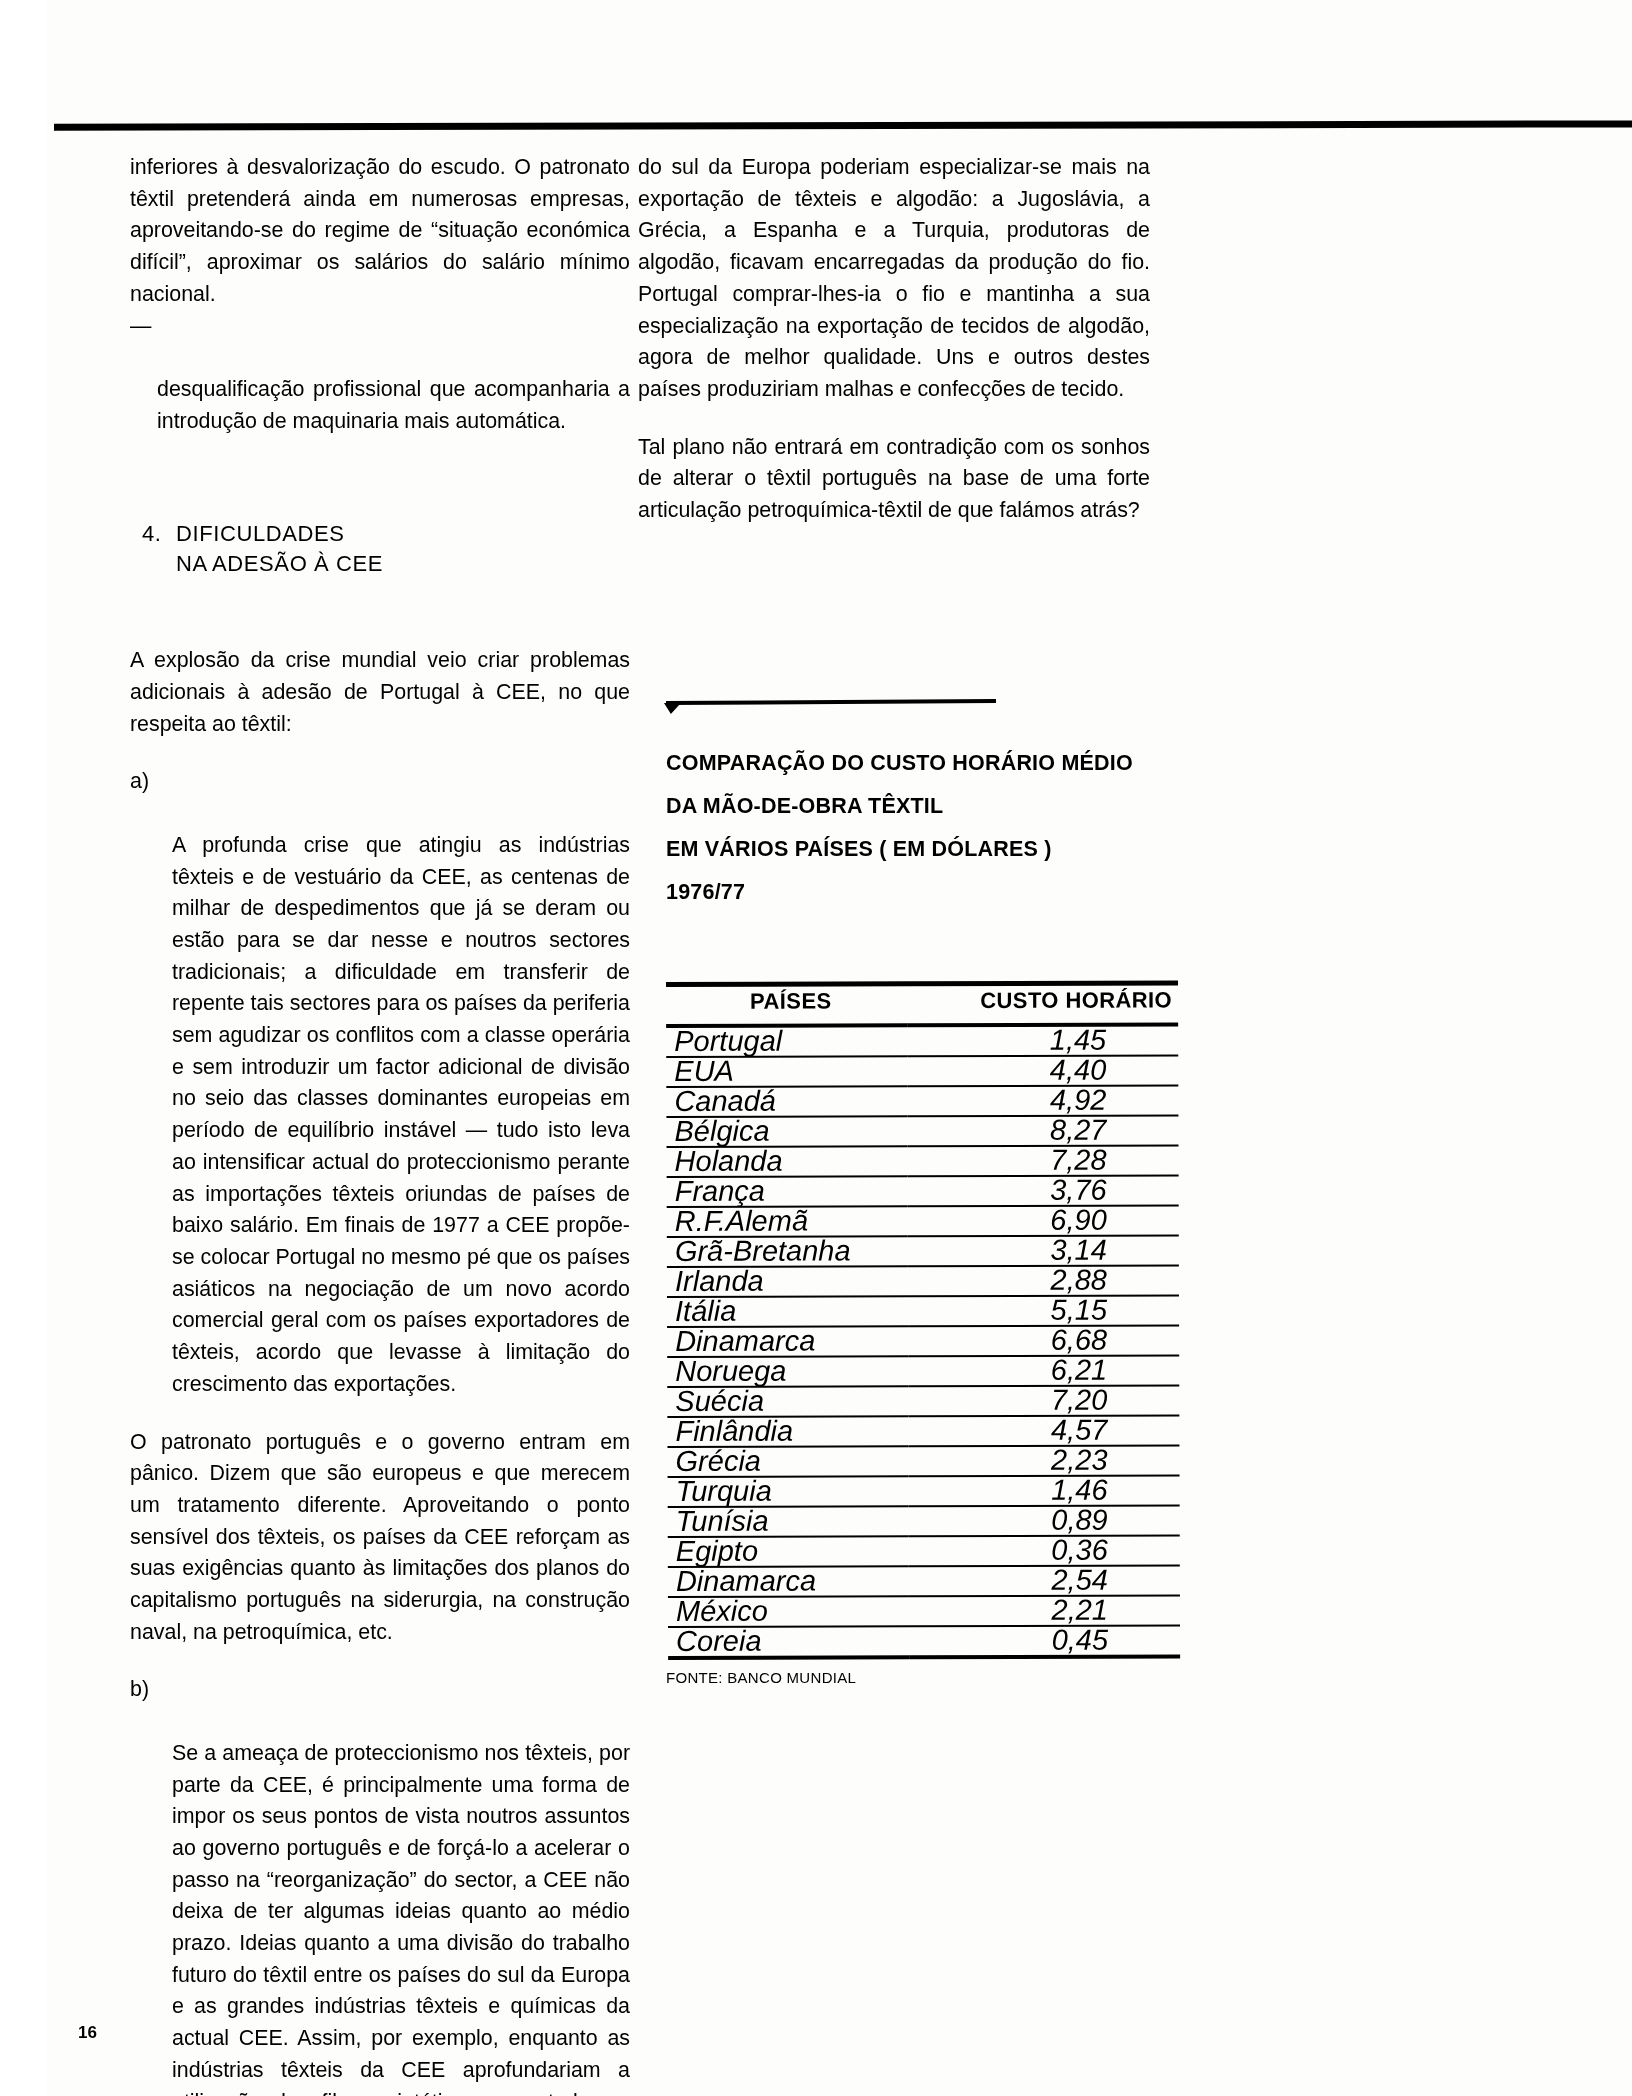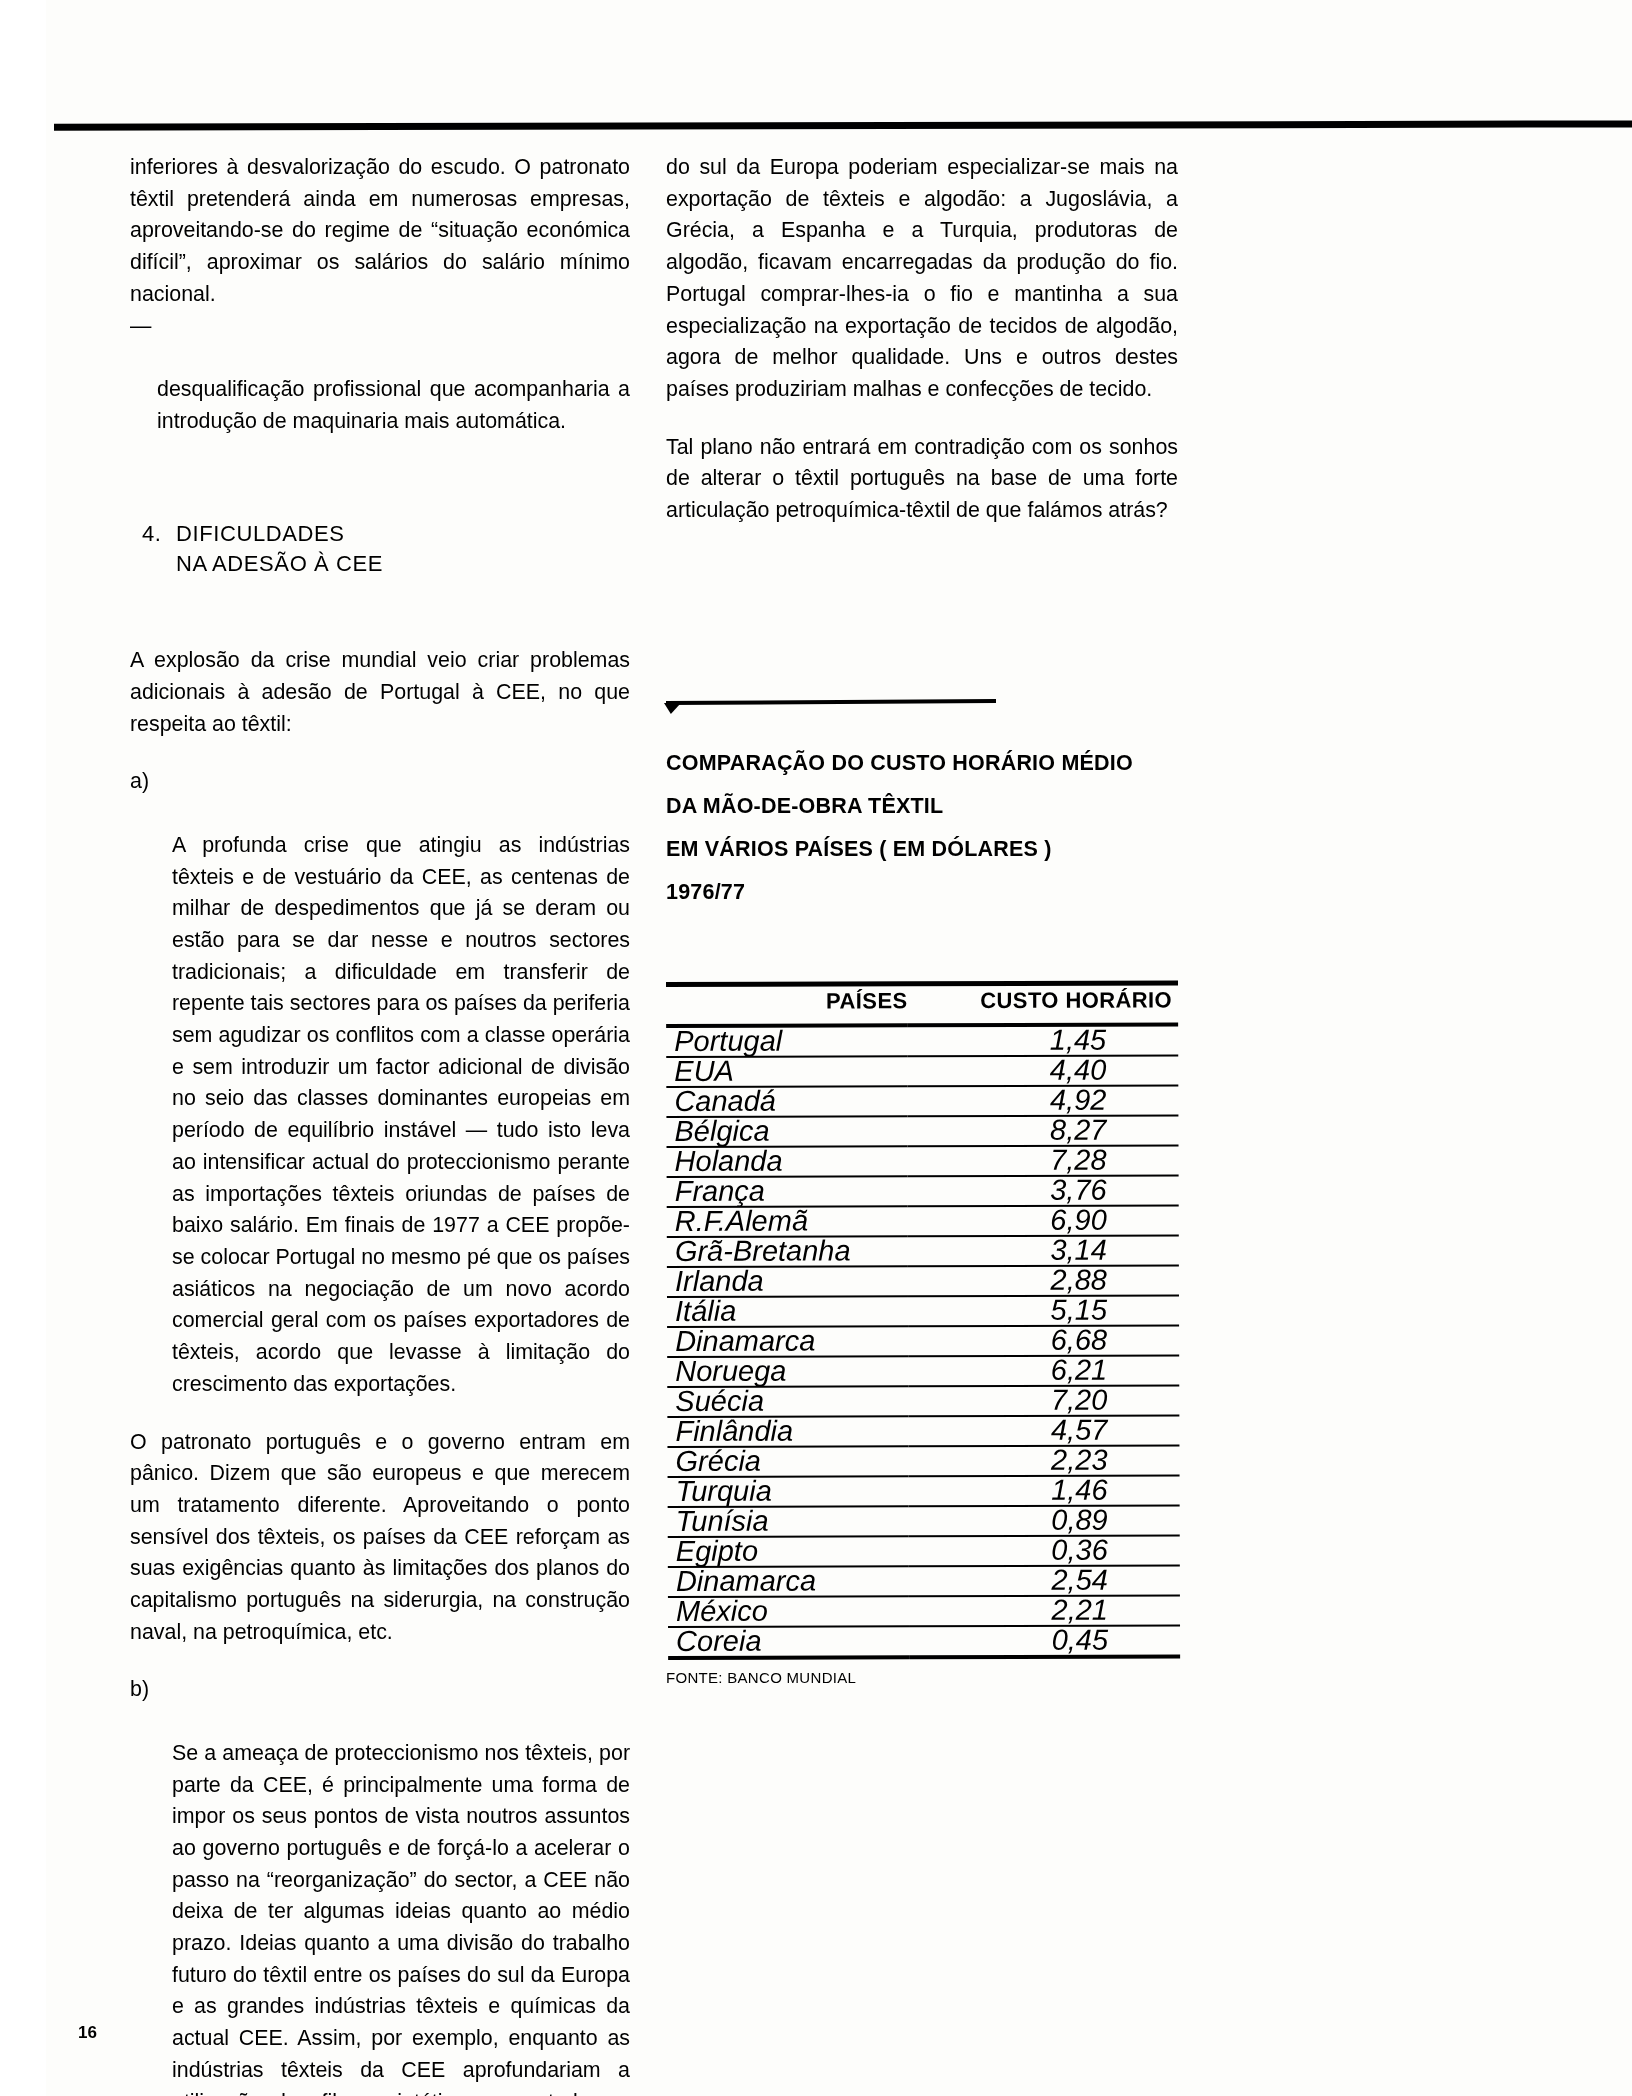--- a/index.html
+++ b/index.html
@@ -44,21 +44,21 @@
     line-height: 31.7px;
     text-align: justify;
     -webkit-hyphens: none;
     hyphens: none;
   }
   .col-left {
     left: 84px;
     width: 500px;
   }
   .col-right {
-    left: 620px;
+    left: 592px;
     width: 512px;
   }
 
   .para {
     margin: 0 0 0 0;
     white-space: pre-line;
     text-align: justify;
   }
   .para + .para { margin-top: 26px; }
 
@@ -138,21 +138,21 @@
   table.cost {
     border-collapse: collapse;
     width: 512px;
     font-size: 21px;
   }
   table.cost thead th {
     font-weight: bold;
     font-size: 22px;
     letter-spacing: 0.4px;
     padding: 2px 0 9px 8px;
-    text-align: right;
+    text-align: center;
     border-top: 5px solid #000;
     border-bottom: 4px solid #000;
   }
   table.cost thead th.val {
     text-align: right;
     padding-right: 6px;
   }
   table.cost tbody td {
     border-bottom: 2px solid #000;
     padding: 1px 0 2px 8px;

